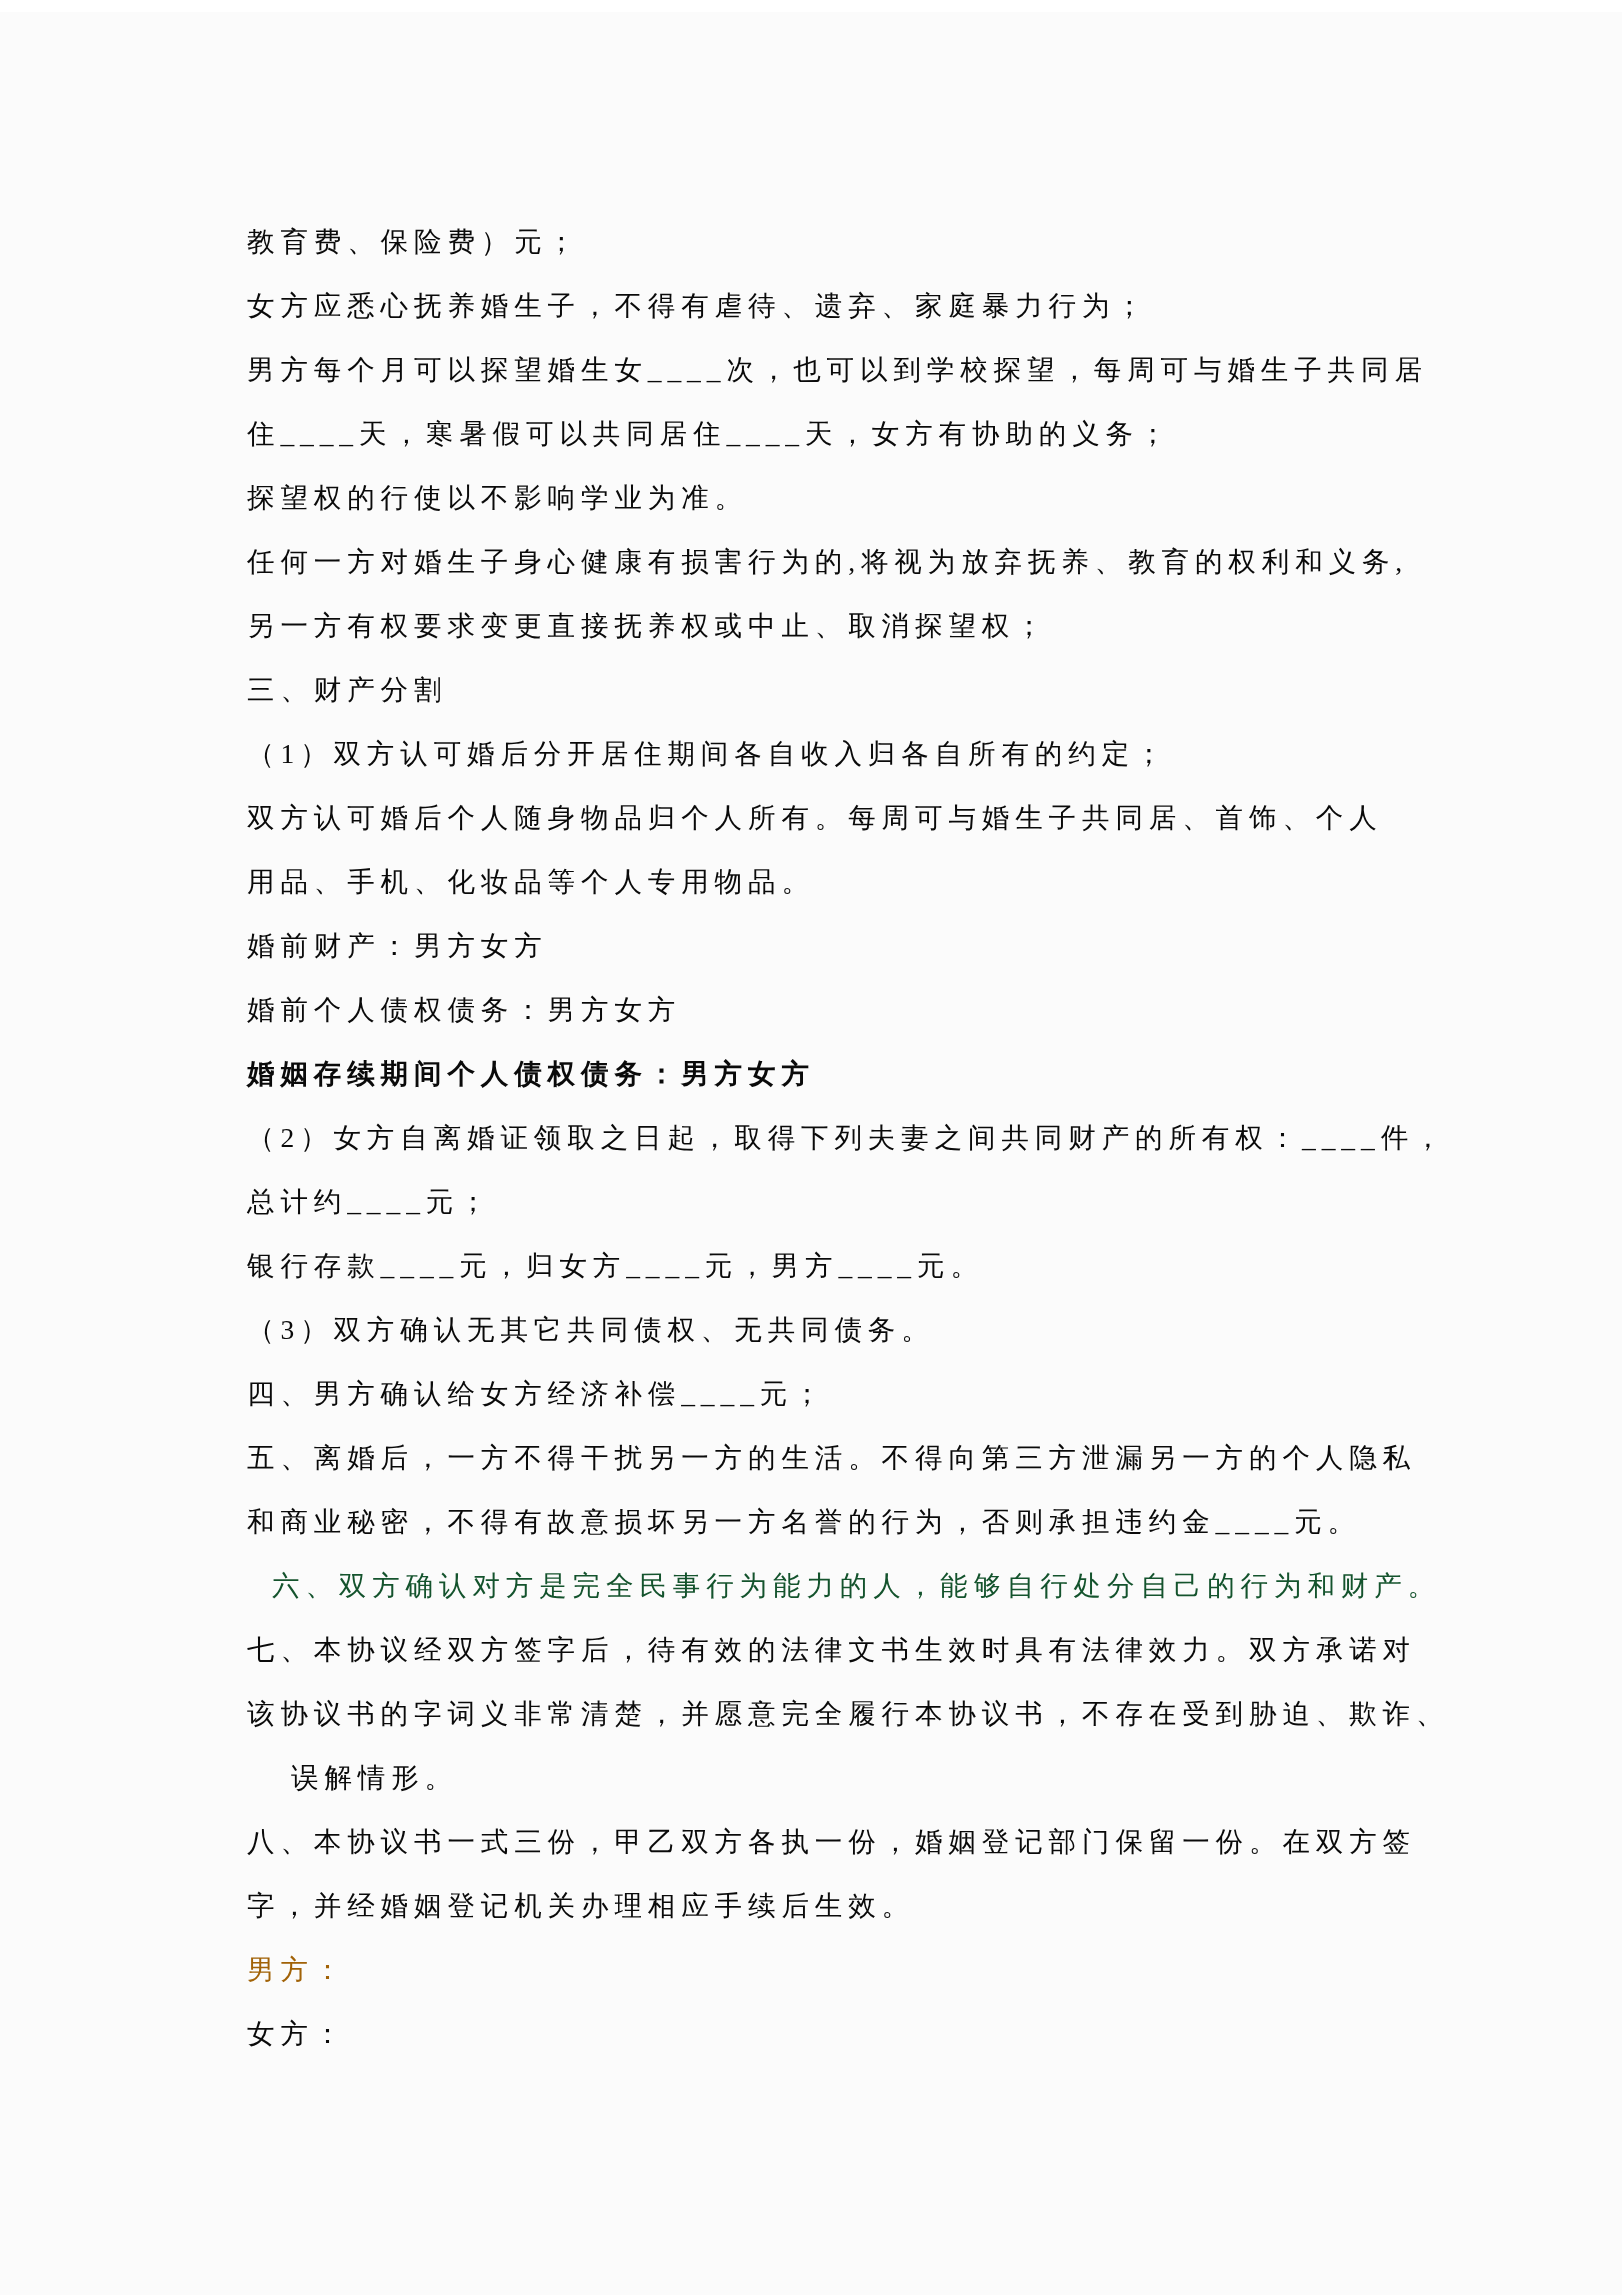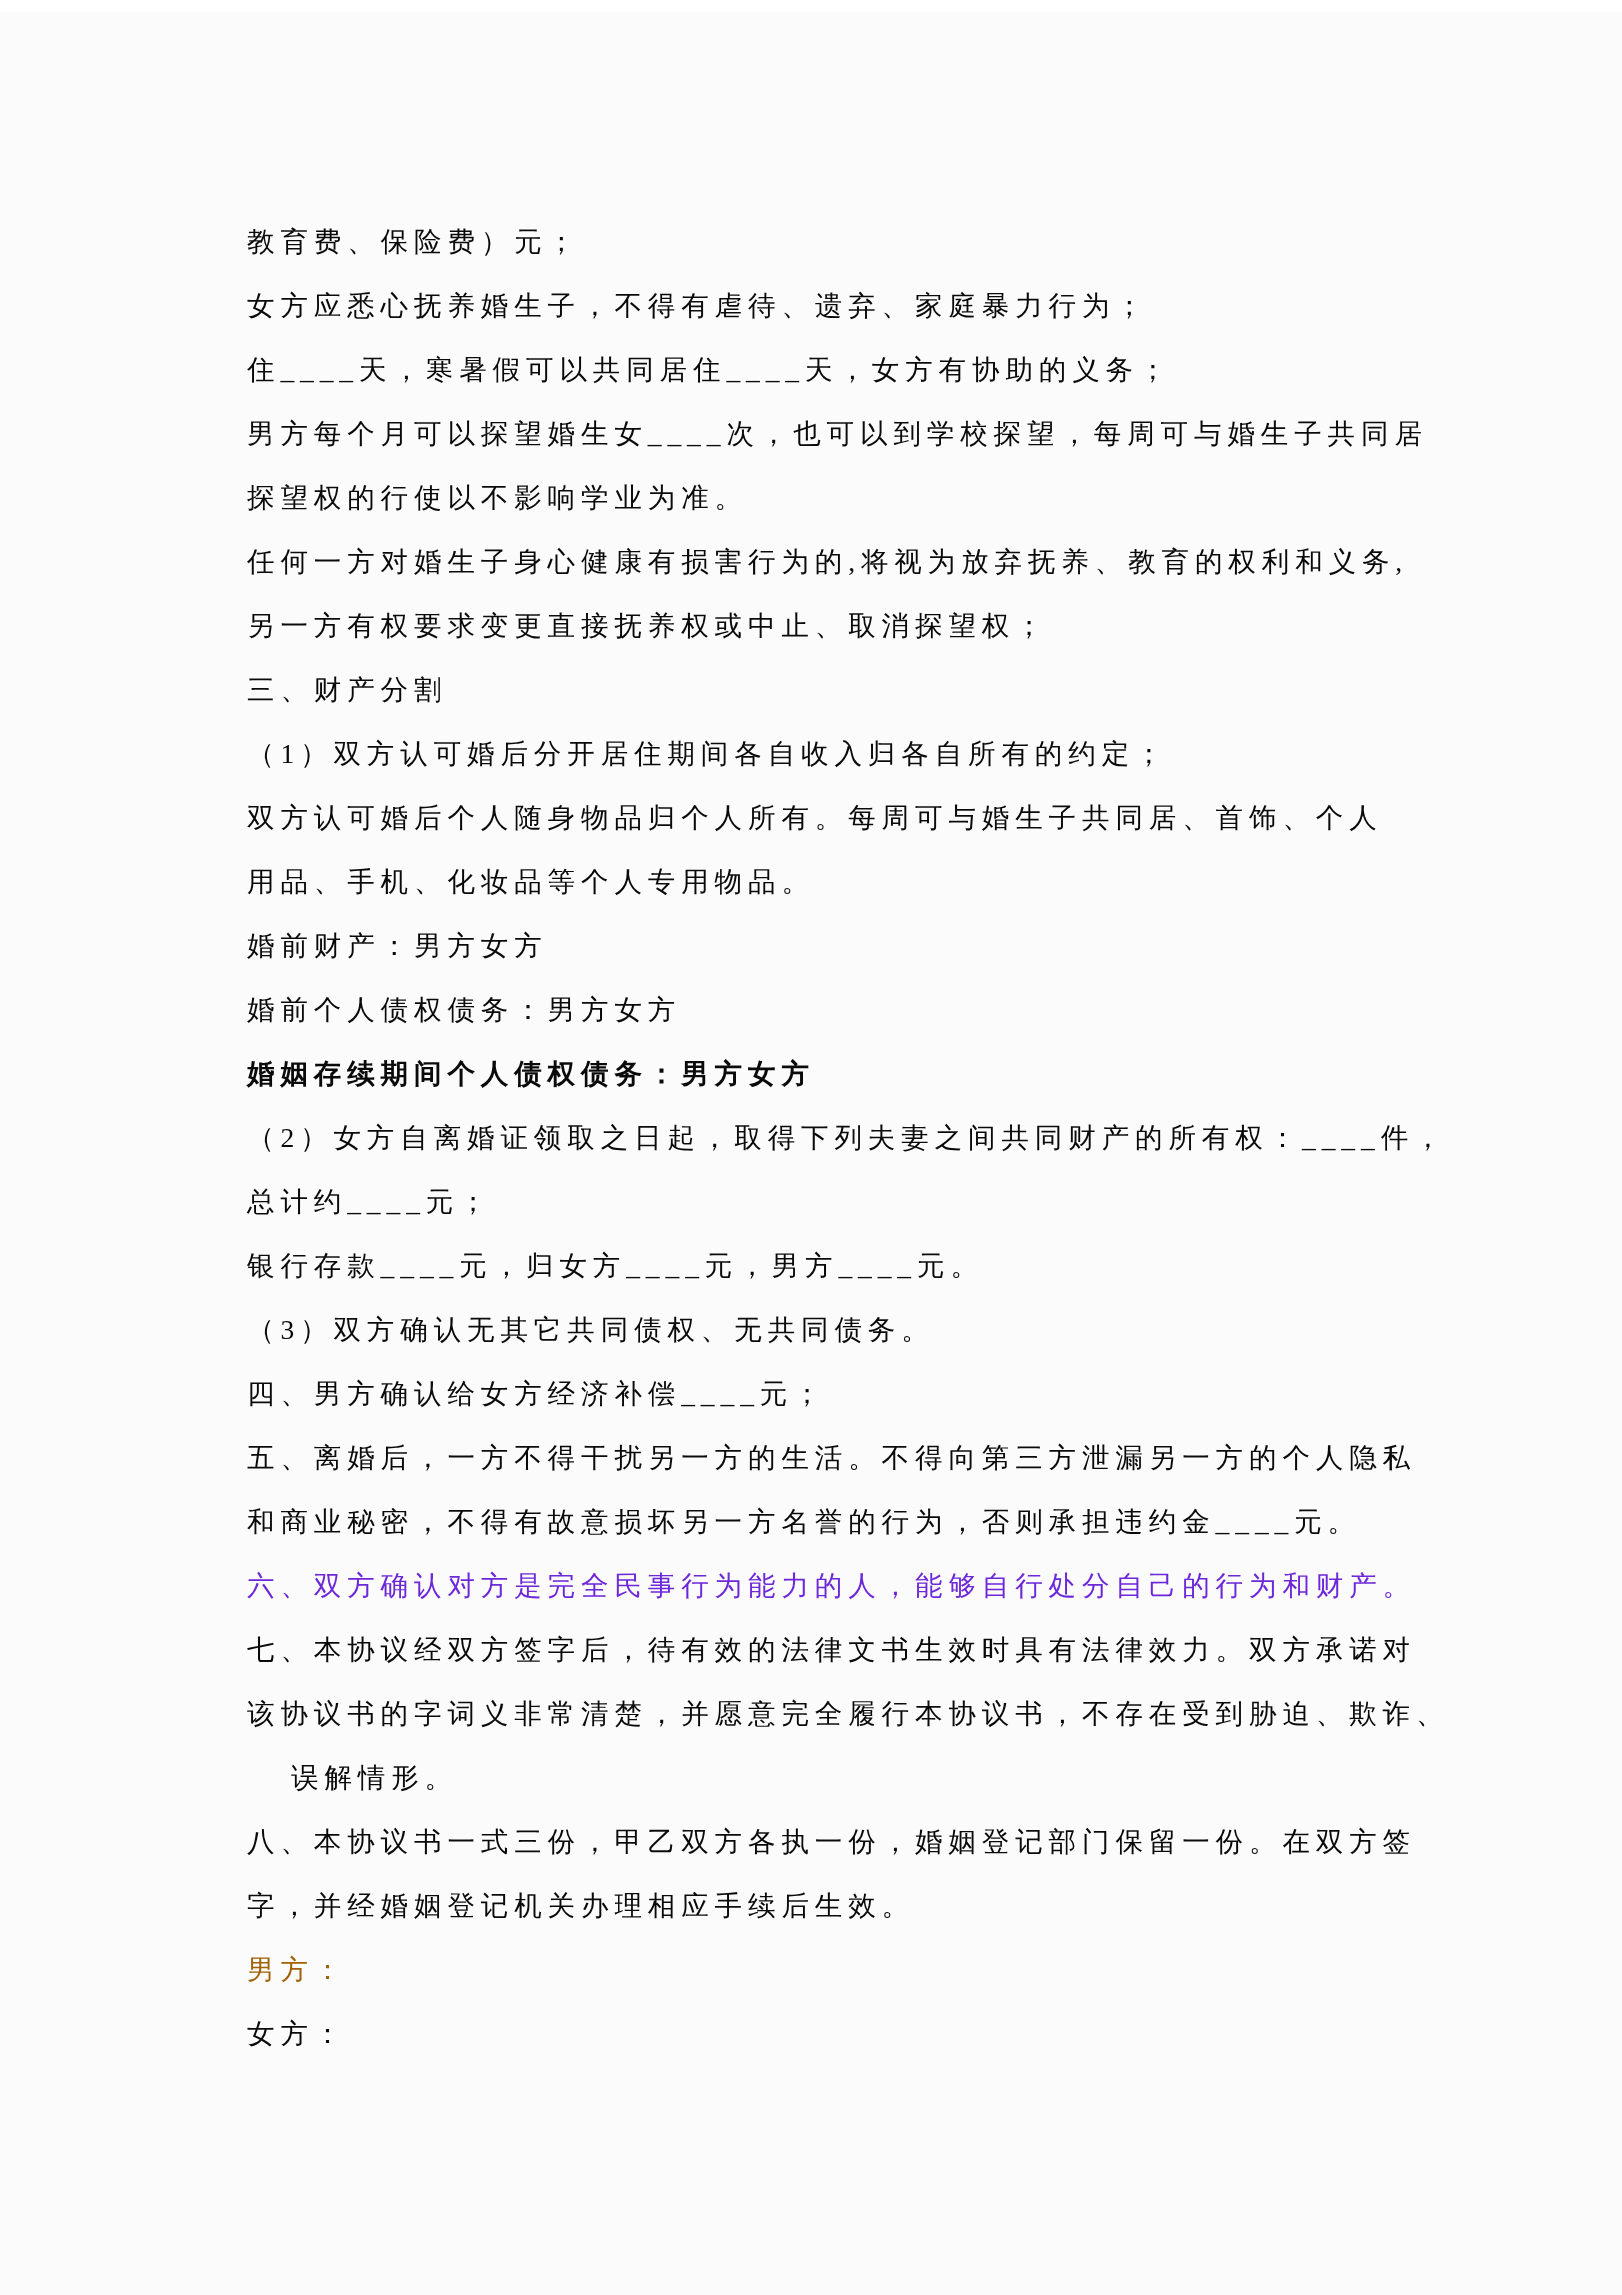--- a/index.html
+++ b/index.html
@@ -37,40 +37,40 @@
     font-weight: 400;
   }
 </style>
 </head>
 <body>
 
 <div class="page" style="background: rgb(251, 251, 251);">
   <div class="doc">
       <div class="line" style="color: rgb(10, 10, 10);">教育费、保险费）元；</div>
       <div class="line" style="color: rgb(10, 10, 10);">女方应悉心抚养婚生子，不得有虐待、遗弃、家庭暴力行为；</div>
+      <div class="line" style="color: rgb(10, 10, 10);">男方每个月可以探望婚生女____次，也可以到学校探望，每周可与婚生子共同居</div>
       <div class="line" style="color: rgb(10, 10, 10);">住____天，寒暑假可以共同居住____天，女方有协助的义务；</div>
-      <div class="line" style="color: rgb(10, 10, 10);">男方每个月可以探望婚生女____次，也可以到学校探望，每周可与婚生子共同居</div>
       <div class="line" style="color: rgb(10, 10, 10);">探望权的行使以不影响学业为准。</div>
       <div class="line" style="color: rgb(10, 10, 10);">任何一方对婚生子身心健康有损害行为的,将视为放弃抚养、教育的权利和义务,</div>
       <div class="line" style="color: rgb(10, 10, 10);">另一方有权要求变更直接抚养权或中止、取消探望权；</div>
       <div class="line" style="color: rgb(10, 10, 10);">三、财产分割</div>
       <div class="line" style="color: rgb(10, 10, 10);">（1）双方认可婚后分开居住期间各自收入归各自所有的约定；</div>
       <div class="line" style="color: rgb(10, 10, 10);">双方认可婚后个人随身物品归个人所有。每周可与婚生子共同居、首饰、个人</div>
       <div class="line" style="color: rgb(10, 10, 10);">用品、手机、化妆品等个人专用物品。</div>
       <div class="line" style="color: rgb(10, 10, 10);">婚前财产：男方女方</div>
       <div class="line" style="color: rgb(10, 10, 10);">婚前个人债权债务：男方女方</div>
       <div class="line" style="color: rgb(10, 10, 10); font-weight: bold;">婚姻存续期间个人债权债务：男方女方</div>
       <div class="line" style="color: rgb(10, 10, 10);">（2）女方自离婚证领取之日起，取得下列夫妻之间共同财产的所有权：____件，</div>
       <div class="line" style="color: rgb(10, 10, 10);">总计约____元；</div>
       <div class="line" style="color: rgb(10, 10, 10);">银行存款____元，归女方____元，男方____元。</div>
       <div class="line" style="color: rgb(10, 10, 10);">（3）双方确认无其它共同债权、无共同债务。</div>
       <div class="line" style="color: rgb(10, 10, 10);">四、男方确认给女方经济补偿____元；</div>
       <div class="line" style="color: rgb(10, 10, 10);">五、离婚后，一方不得干扰另一方的生活。不得向第三方泄漏另一方的个人隐私</div>
       <div class="line" style="color: rgb(10, 10, 10);">和商业秘密，不得有故意损坏另一方名誉的行为，否则承担违约金____元。</div>
-      <div class="line" style="color: #6d28d9;">六、双方确认对方是完全民事行为能力的人，能够自行处分自己的行为和财产。</div>
+      <div class="line" style="color: #14532d; margin-left: 25px;">六、双方确认对方是完全民事行为能力的人，能够自行处分自己的行为和财产。</div>
       <div class="line" style="color: rgb(10, 10, 10);">七、本协议经双方签字后，待有效的法律文书生效时具有法律效力。双方承诺对</div>
       <div class="line" style="color: rgb(10, 10, 10);">该协议书的字词义非常清楚，并愿意完全履行本协议书，不存在受到胁迫、欺诈、</div>
       <div class="line" style="color: rgb(10, 10, 10); margin-left: 44px;">误解情形。</div>
       <div class="line" style="color: rgb(10, 10, 10);">八、本协议书一式三份，甲乙双方各执一份，婚姻登记部门保留一份。在双方签</div>
       <div class="line" style="color: rgb(10, 10, 10);">字，并经婚姻登记机关办理相应手续后生效。</div>
       <div class="line" style="color: #a16207;">男方：</div>
       <div class="line" style="color: rgb(10, 10, 10);">女方：</div>
     </div>
 </div>
 

